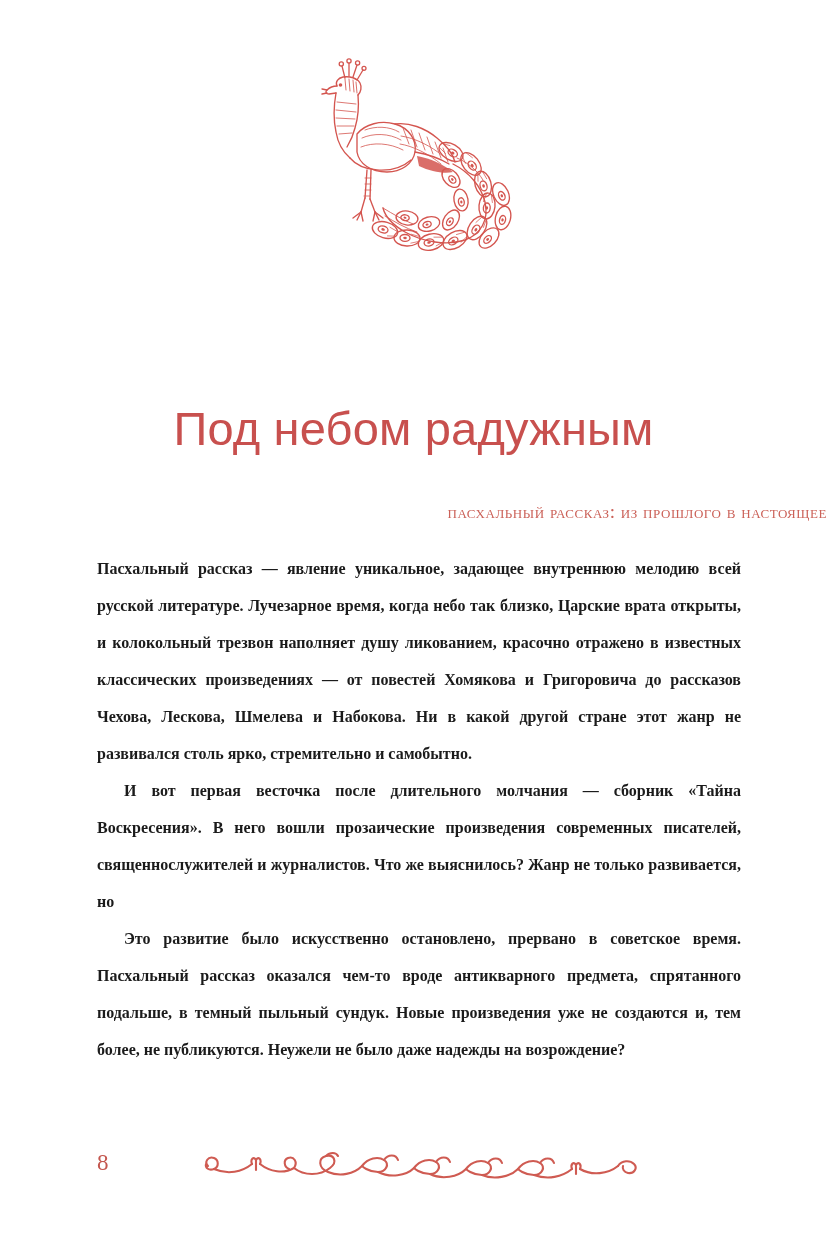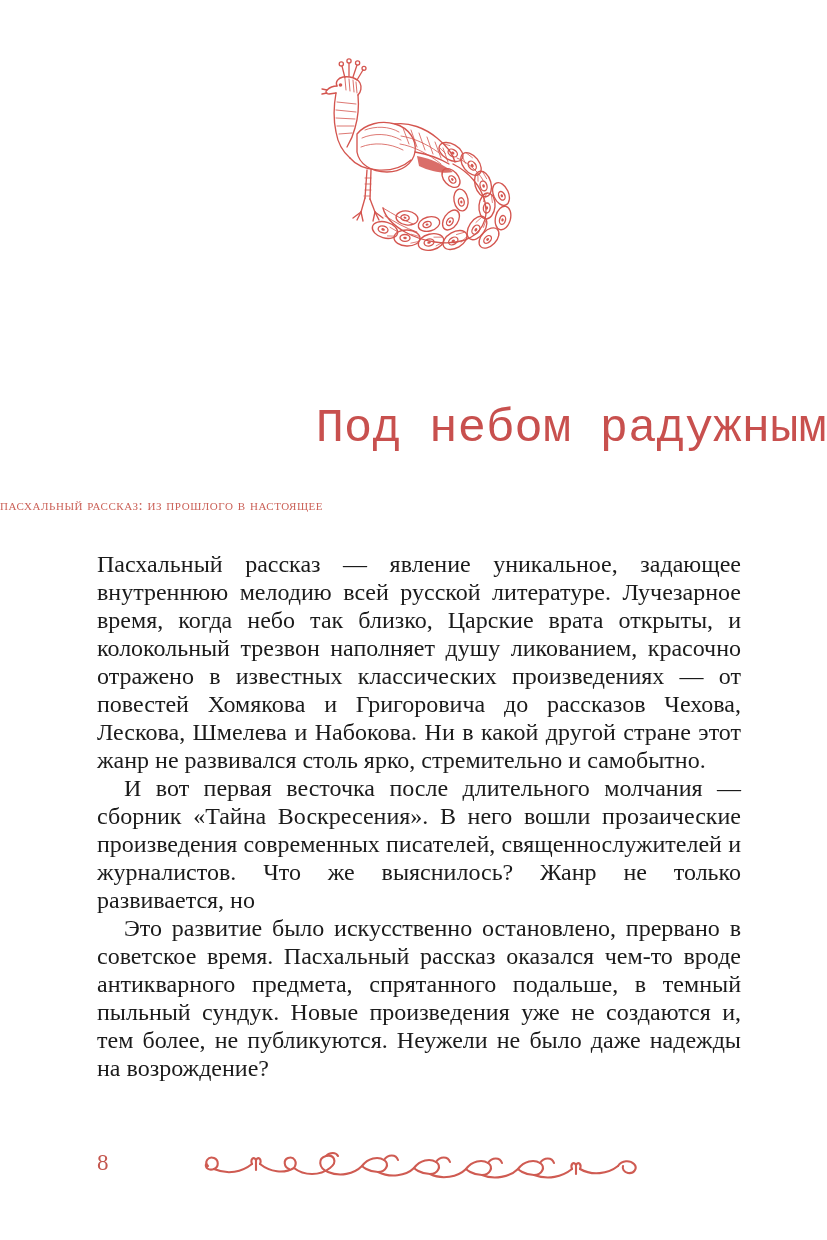--- a/index.html
+++ b/index.html
@@ -34,60 +34,61 @@
     width: 100%;
     height: 100%;
   }
 
   
   .title {
     position: absolute;
     left: 0;
     right: 0;
     top: 372px;
-    text-align: right;
-    font-family: Liberation Mono, monospace;
+    text-align: center;
+    font-family: Liberation Sans, sans-serif;
     font-size: 47px;
     font-weight: 400;
     line-height: 1.12;
     color: #c8504e;
     letter-spacing: 0.2px;
     white-space: nowrap;
   }
 
   
   .subtitle {
     position: absolute;
     left: 0;
     right: 0;
     top: 485px;
-    text-align: left;
+    text-align: right;
     font-family: "Liberation Serif", "DejaVu Serif", serif;
-    font-size: 15px;
+    font-size: 19px;
     font-weight: 400;
     color: #cb6158;
     font-variant: small-caps;
     text-transform: lowercase;
     letter-spacing: 0.55px;
     white-space: nowrap;
   }
 
   
   .body-text {
     position: absolute;
     left: 97px;
     top: 550px;
     width: 644px;
     font-family: "Liberation Serif", "DejaVu Serif", serif;
-    font-size: 24px;
-    line-height: 28px;
+    font-size: 16px;
+    line-height: 37px;
     color: #1b1b1b;
     text-align: justify;
     text-justify: inter-word;
     hyphens: manual;
+    font-weight: bold;
   }
   .body-text p {
     margin: 0;
     text-indent: 27px;
   }
   .body-text p.first {
     text-indent: 0;
   }
 
   

